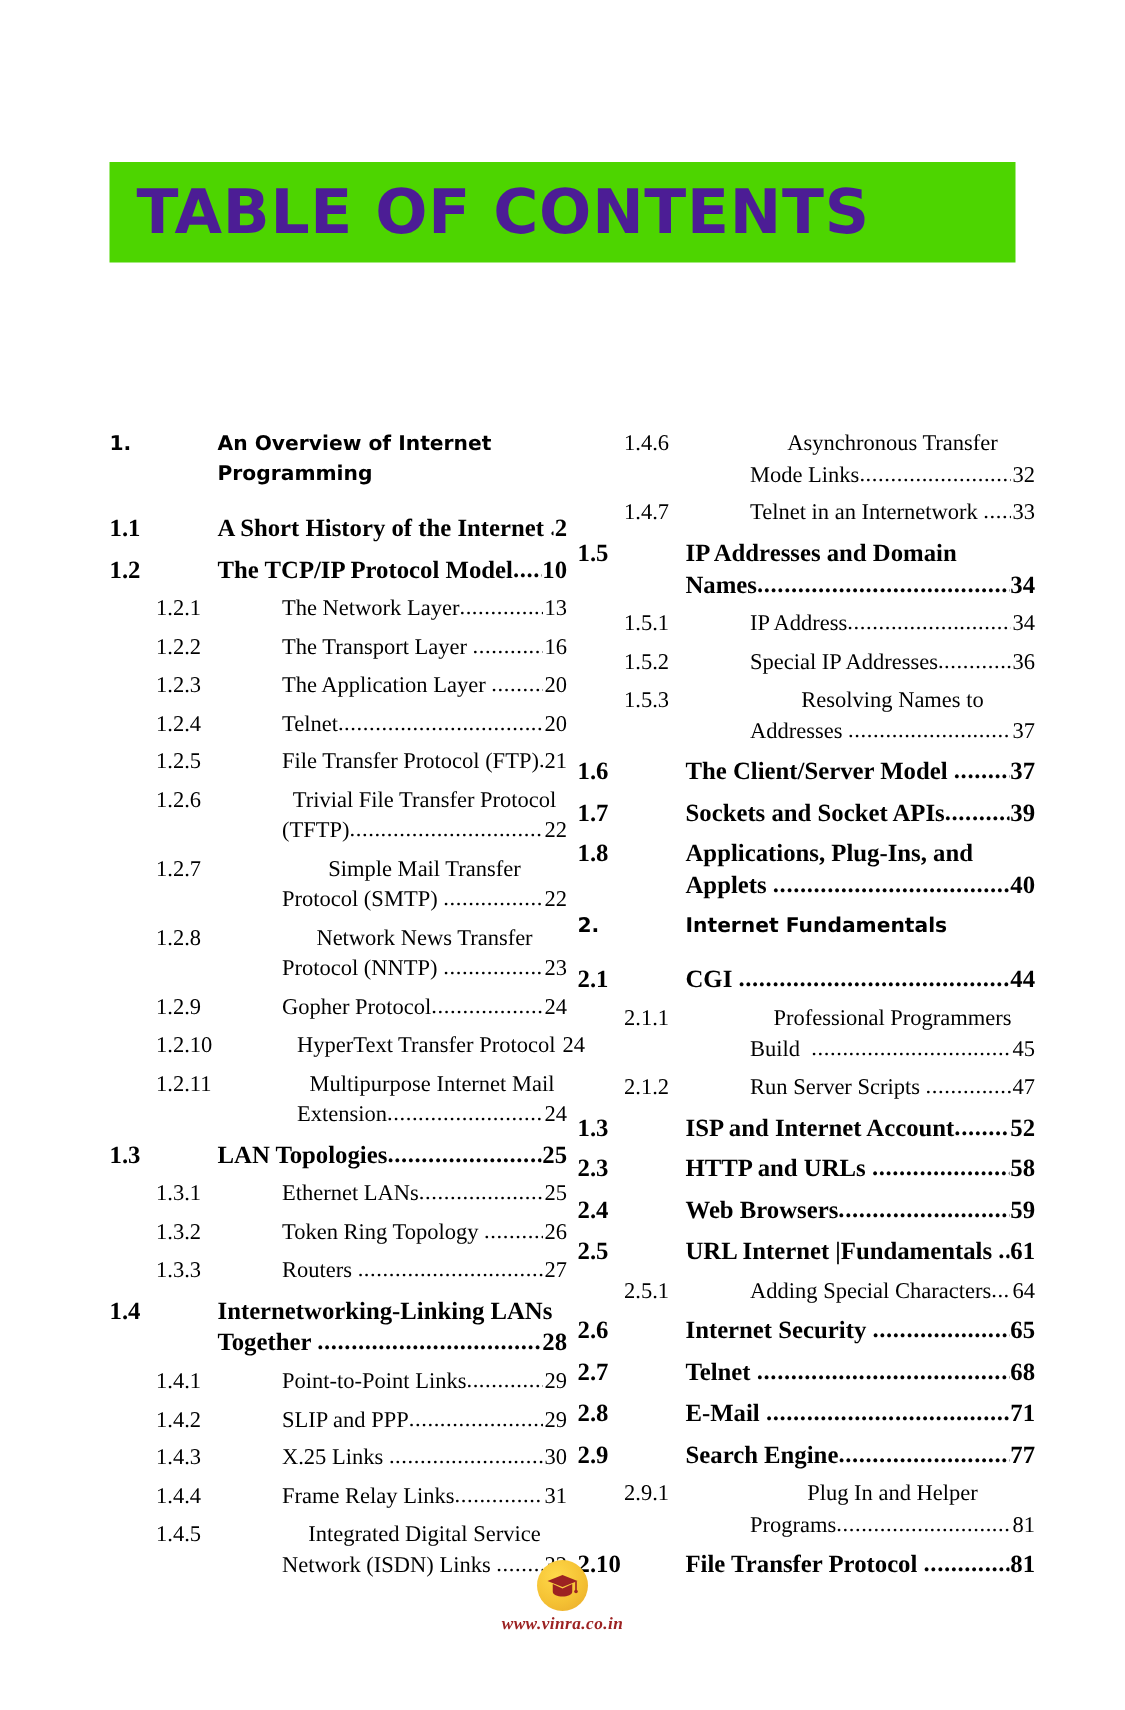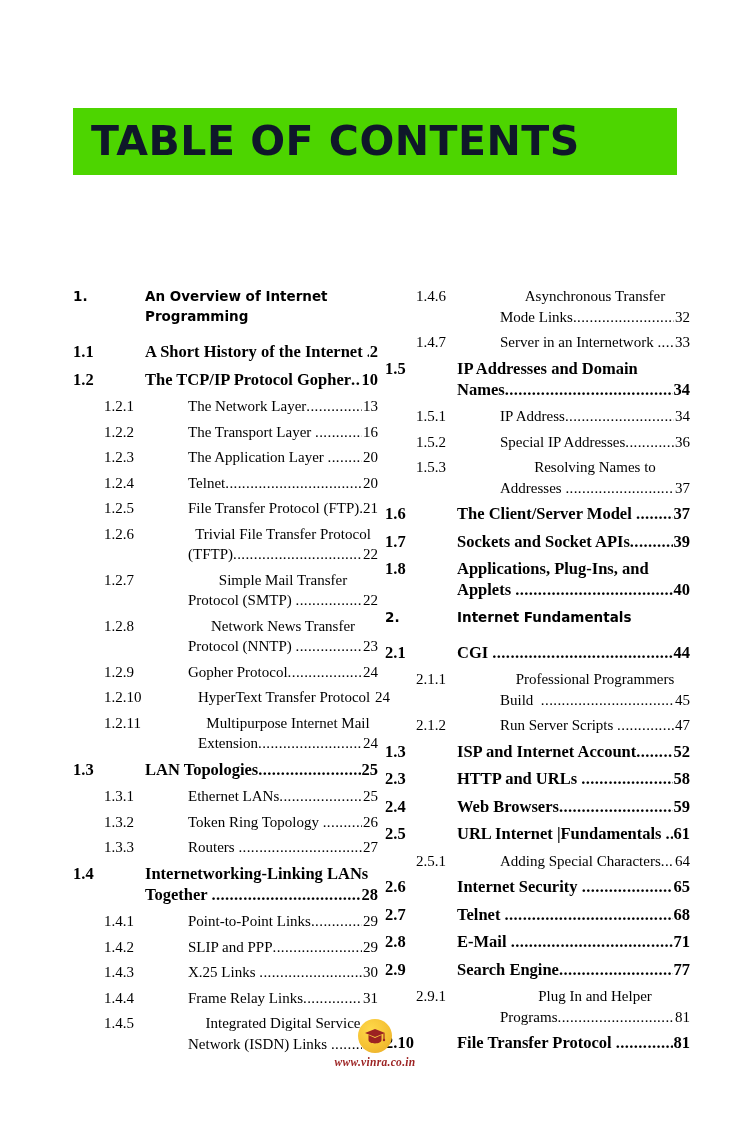--- a/index.html
+++ b/index.html
@@ -21,21 +21,21 @@
     position: absolute;
     left: 73px;
     top: 108px;
     width: 604px;
     height: 67px;
     background: #4dd500;
     display: flex;
     align-items: center;
   }
   #toc-header .title {
-    color: #0f172a;
+    color: #4c1d95;
     font-family: "DejaVu Sans", sans-serif;
     font-weight: bold;
     font-size: 41px;
     letter-spacing: 0.5px;
     padding-left: 18px;
     line-height: 1;
     white-space: nowrap;
   }
 
   
@@ -147,21 +147,21 @@
     padding-left: 1px;
     white-space: nowrap;
   }
   
   .line.plain .text { flex: 1 1 auto; }
 
   
   #footer-logo {
     position: absolute;
     left: 0;
-    top: 1019px;
+    top: 1040px;
     width: 750px;
     display: flex;
     flex-direction: column;
     align-items: center;
   }
   #footer-logo .mark {
     width: 34px;
     height: 34px;
     border-radius: 50%;
     background: radial-gradient(circle at 38% 32%, #ffd94a 0%, #f5c234 55%, #e8a92a 100%);
@@ -207,21 +207,21 @@
             <span class="text">A Short History of the Internet </span>
             <span class="dots">........................................................................................................</span>
             <span class="page">2</span>
           </div>
         </div>
       </div>
       <div class="entry section">
         <div class="num">1.2</div>
         <div class="body">
           <div class="line">
-            <span class="text">The TCP/IP Protocol Gopher</span>
+            <span class="text">The TCP/IP Protocol Model</span>
             <span class="dots">........................................................................................................</span>
             <span class="page">10</span>
           </div>
         </div>
       </div>
       <div class="entry sub">
         <div class="num">1.2.1</div>
         <div class="body">
           <div class="line">
             <span class="text">The Network Layer</span>
@@ -460,21 +460,21 @@
             <span class="text">Mode Links</span>
             <span class="dots">........................................................................................................</span>
             <span class="page">32</span>
           </div>
         </div>
       </div>
       <div class="entry sub">
         <div class="num">1.4.7</div>
         <div class="body">
           <div class="line">
-            <span class="text">Server in an Internetwork </span>
+            <span class="text">Telnet in an Internetwork </span>
             <span class="dots">........................................................................................................</span>
             <span class="page">33</span>
           </div>
         </div>
       </div>
       <div class="entry section">
         <div class="num">1.5</div>
         <div class="body">
           <div class="line plain">
             <span class="text">IP Addresses and Domain</span>

